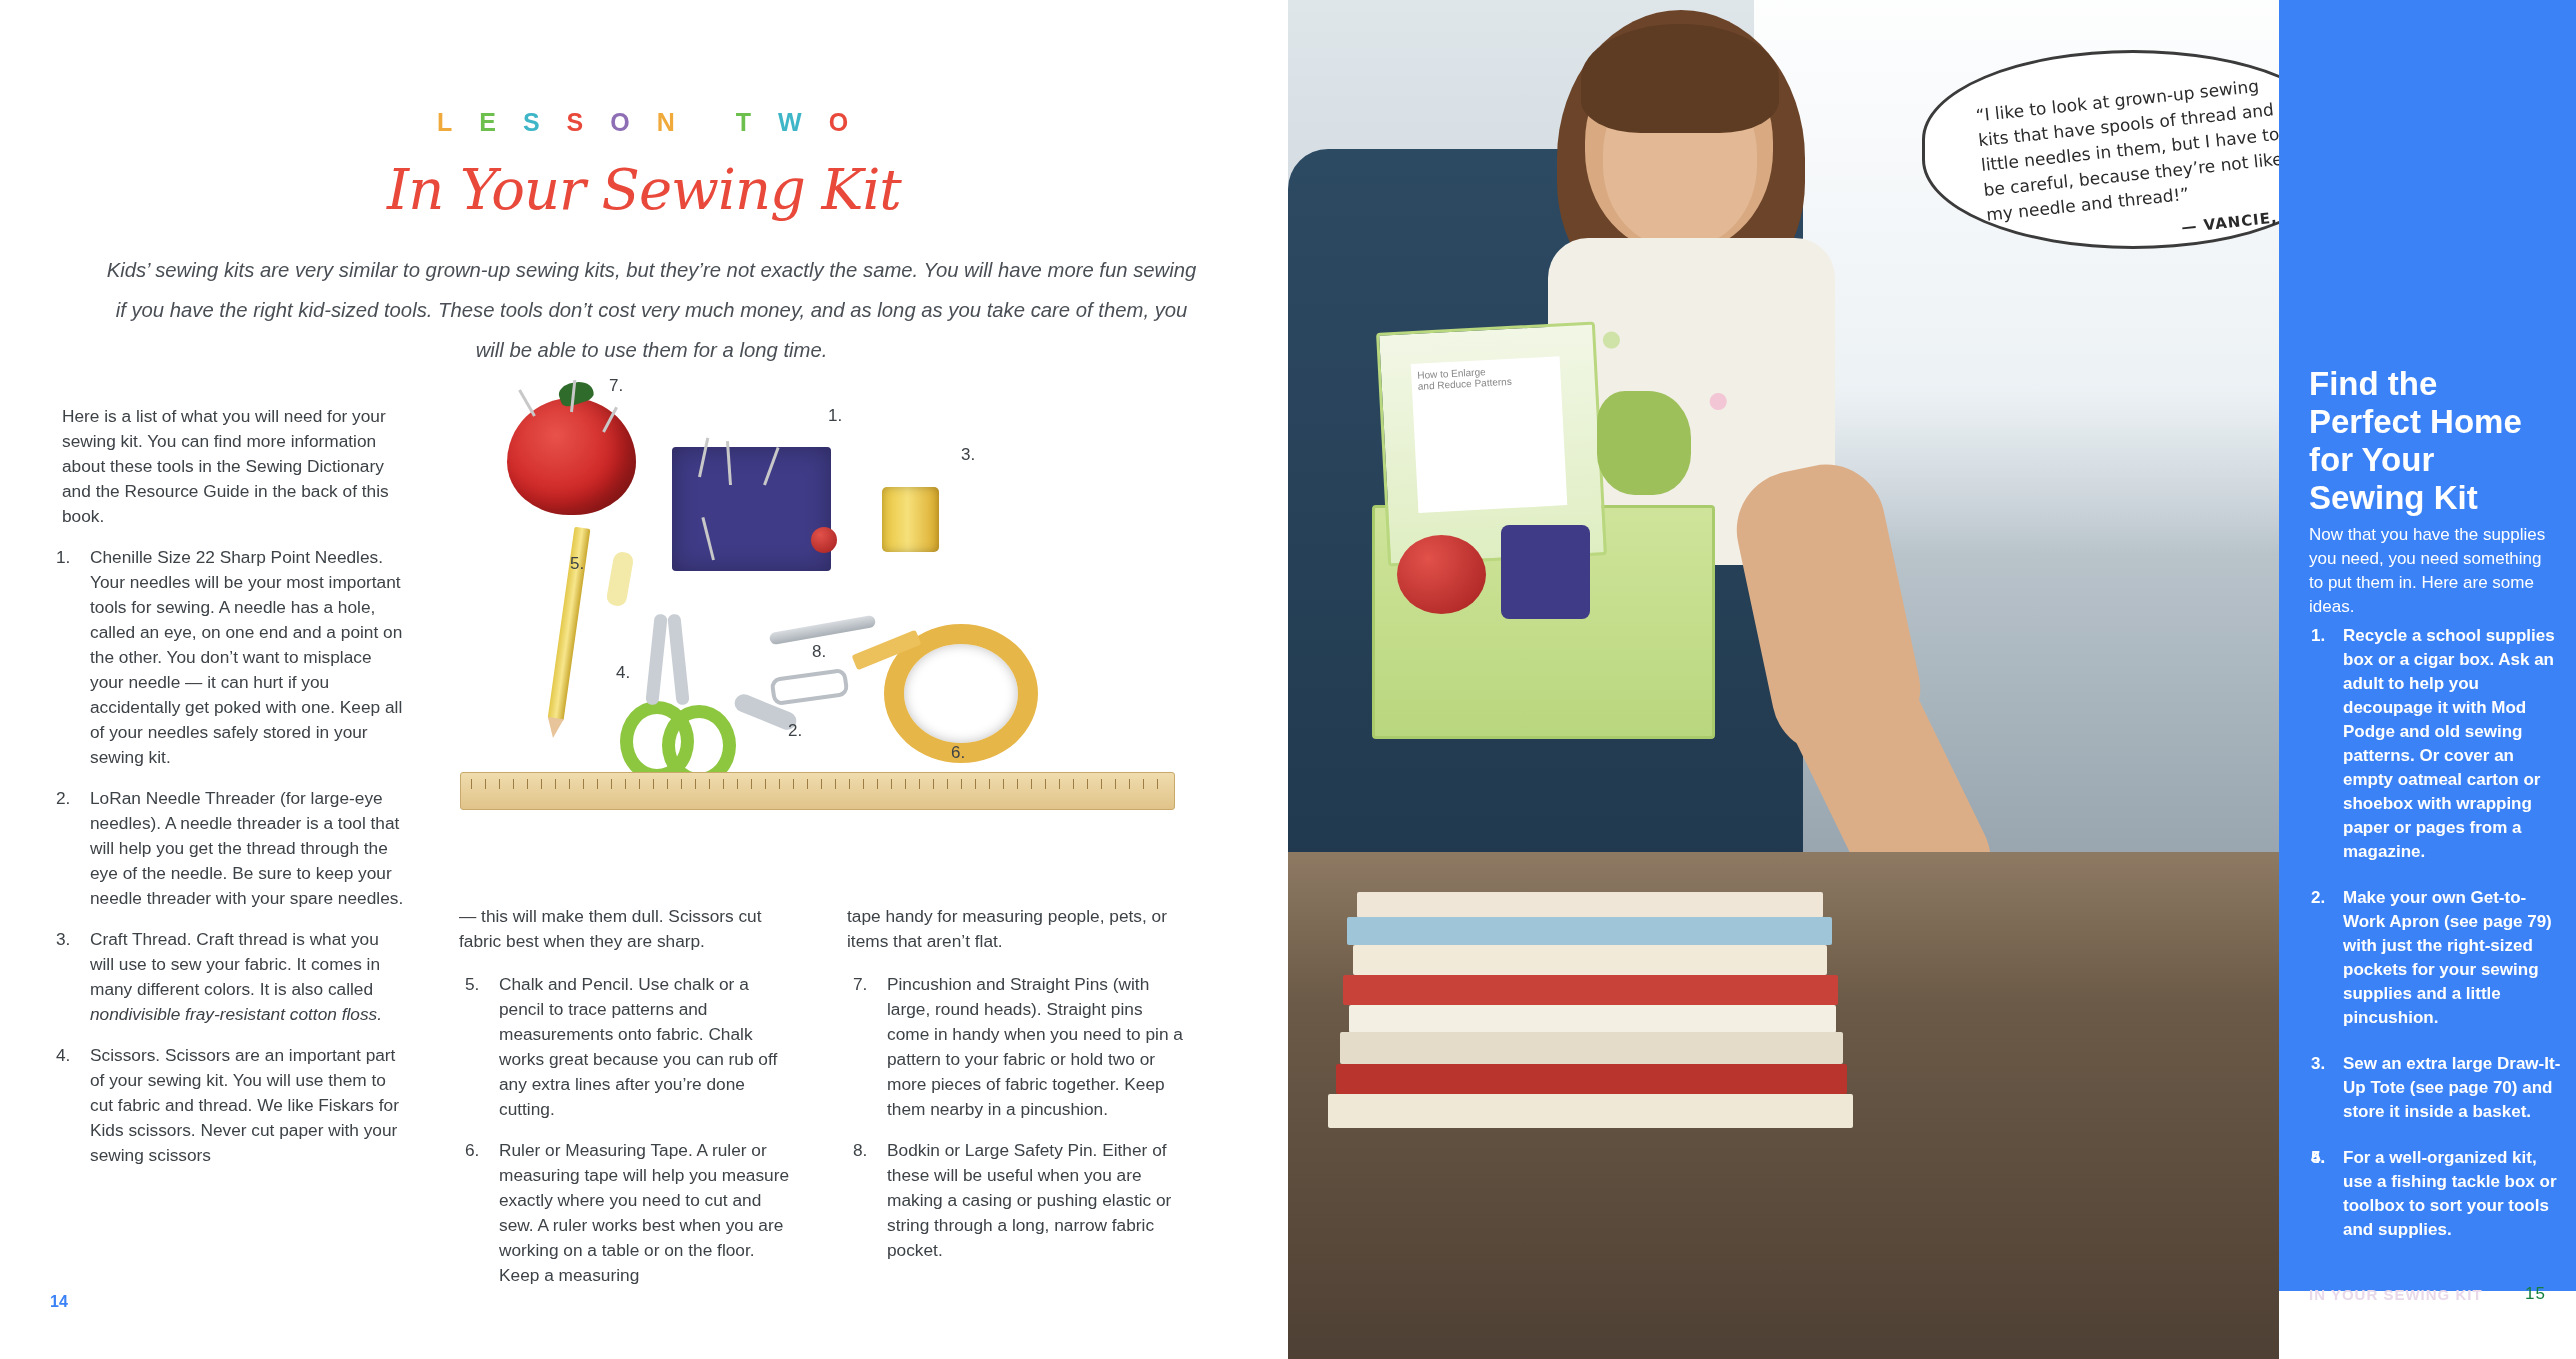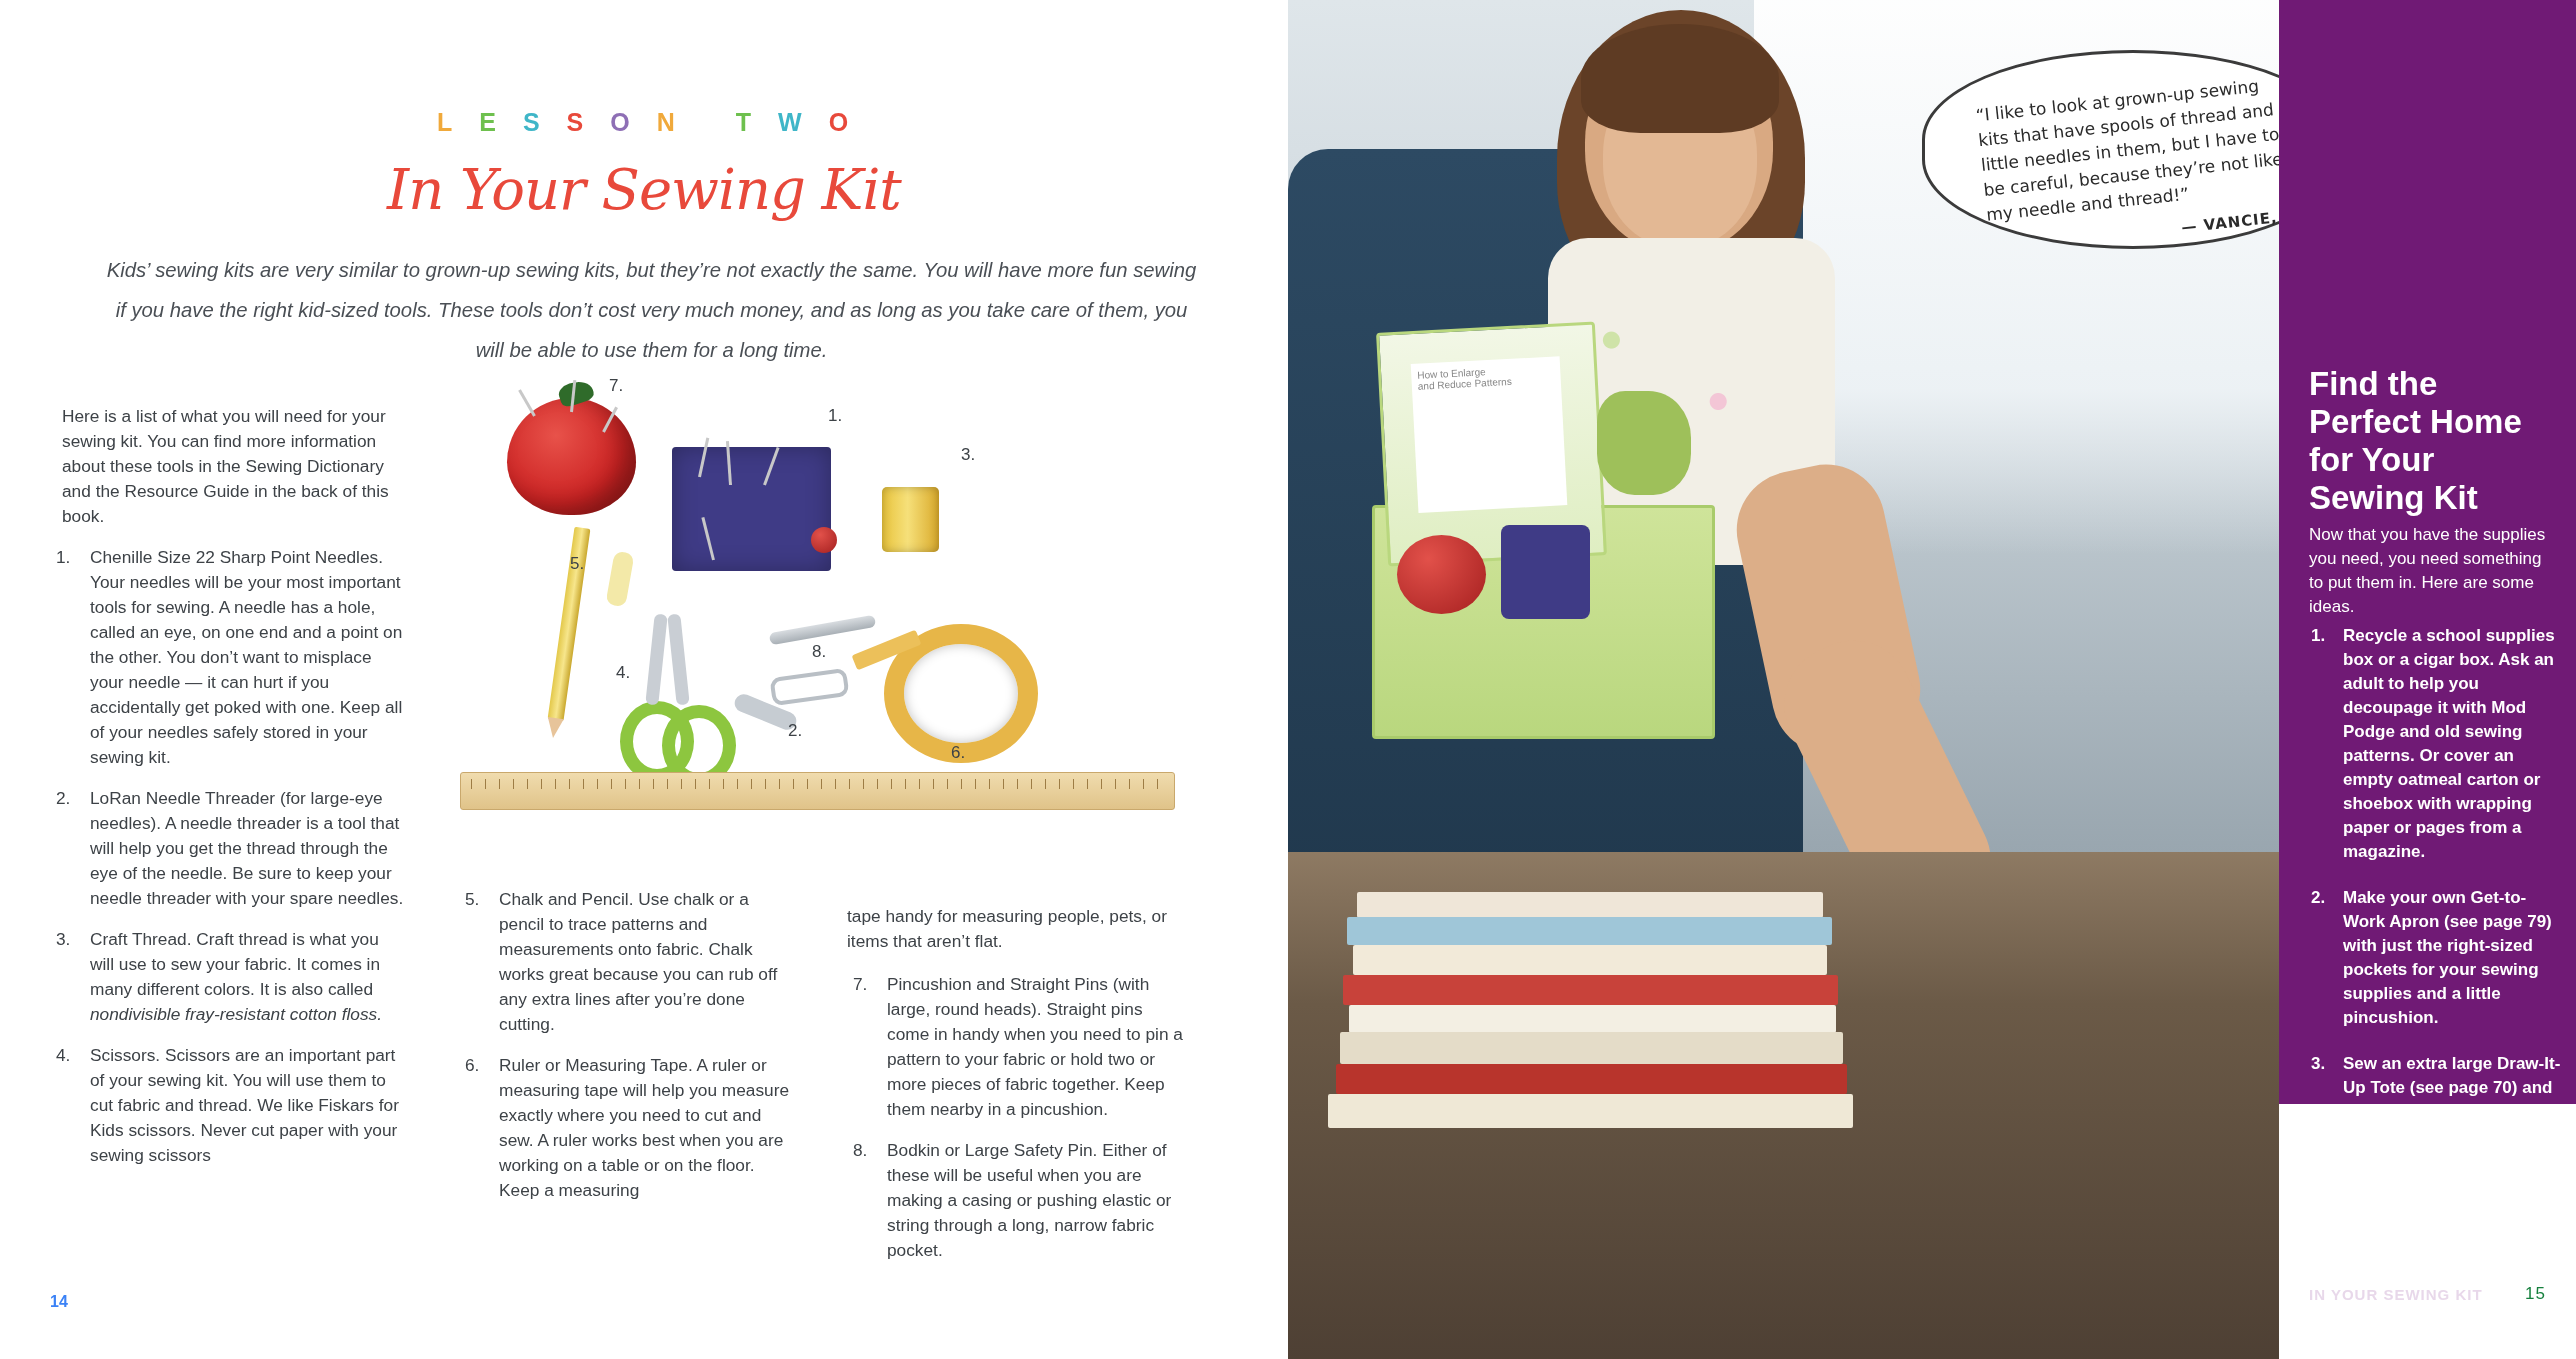--- a/index.html
+++ b/index.html
@@ -235,22 +235,22 @@
     position:absolute;left:694px;top:87px;width:307px;
     font-family:"DejaVu Sans", sans-serif;
     font-size:17px;line-height:25px;color:#2a2a2a;transform:rotate(-6deg);
   }
   .speech-attr{
     font-weight:bold;font-size:15px;letter-spacing:1px;display:block;margin-top:8px;text-align:right;
   }
 
   
   .sidebar{
-    position:absolute;left:991px;top:0;width:297px;height:1104px;
-    background:#701a75;
+    position:absolute;left:991px;top:0;width:297px;height:1291px;
+    background:#3b82f6;
   }
   .sb-title{
     position:absolute;left:30px;top:365px;width:248px;
     color:#fff;font-weight:bold;font-size:33px;line-height:38px;
   }
   .sb-intro{
     position:absolute;left:30px;top:523px;width:243px;
     color:#fff;font-size:17px;line-height:24px;
   }
   .sb-list{
@@ -329,20 +329,21 @@
       <p>Here is a list of what you will need for your sewing kit. You can find more information about these tools in the Sewing Dictionary and the Resource Guide in the back of this book.</p>
       <ol class="list" id="list-left">
           <li><span class="num">1.</span><b>Chenille Size 22 Sharp Point Needles.</b><span> Your needles will be your most important tools for sewing. A needle has a hole, called an eye, on one end and a point on the other. You don’t want to misplace your needle — it can hurt if you accidentally get poked with one. Keep all of your needles safely stored in your sewing kit.</span></li>
           <li><span class="num">2.</span><b>LoRan Needle Threader (for large-eye needles).</b><span> A needle threader is a tool that will help you get the thread through the eye of the needle. Be sure to keep your needle threader with your spare needles.</span></li>
           <li><span class="num">3.</span><b>Craft Thread.</b><span> Craft thread is what you will use to sew your fabric. It comes in many different colors. It is also called </span><span class="ital">nondivisible fray-resistant cotton floss.</span></li>
           <li><span class="num">4.</span><b>Scissors.</b><span> Scissors are an important part of your sewing kit. You will use them to cut fabric and thread. We like Fiskars for Kids scissors. Never cut paper with your sewing scissors</span></li>
         </ol>
     </div>
 
     <div class="col-mid">
+      <p>— this will make them dull. Scissors cut fabric best when they are sharp.</p>
       <ol class="list" id="list-mid">
           <li><span class="num">5.</span><b>Chalk and Pencil.</b><span> Use chalk or a pencil to trace patterns and measurements onto fabric. Chalk works great because you can rub off any extra lines after you’re done cutting.</span></li>
           <li><span class="num">6.</span><b>Ruler or Measuring Tape.</b><span> A ruler or measuring tape will help you measure exactly where you need to cut and sew. A ruler works best when you are working on a table or on the floor. Keep a measuring</span></li>
         </ol>
     </div>
 
     <div class="col-right">
       <p>tape handy for measuring people, pets, or items that aren’t flat.</p>
       <ol class="list" id="list-right">
           <li><span class="num">7.</span><b>Pincushion and Straight Pins (with large, round heads).</b><span> Straight pins come in handy when you need to pin a pattern to your fabric or hold two or more pieces of fabric together. Keep them nearby in a pincushion.</span></li>

